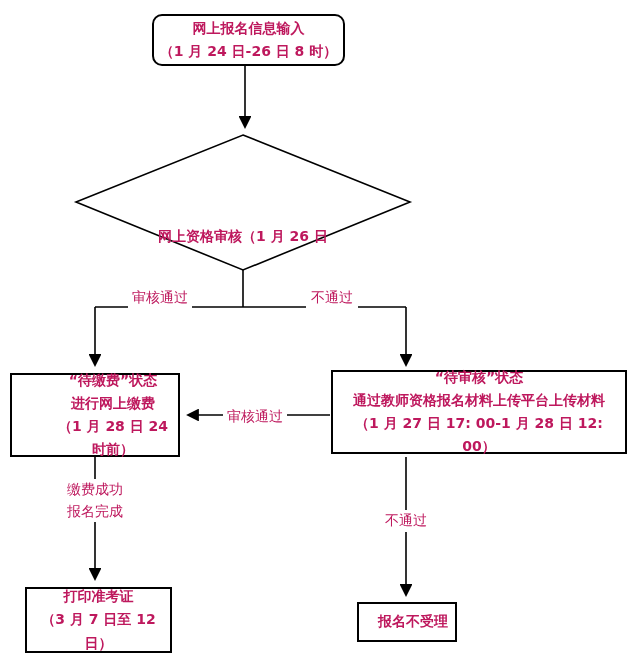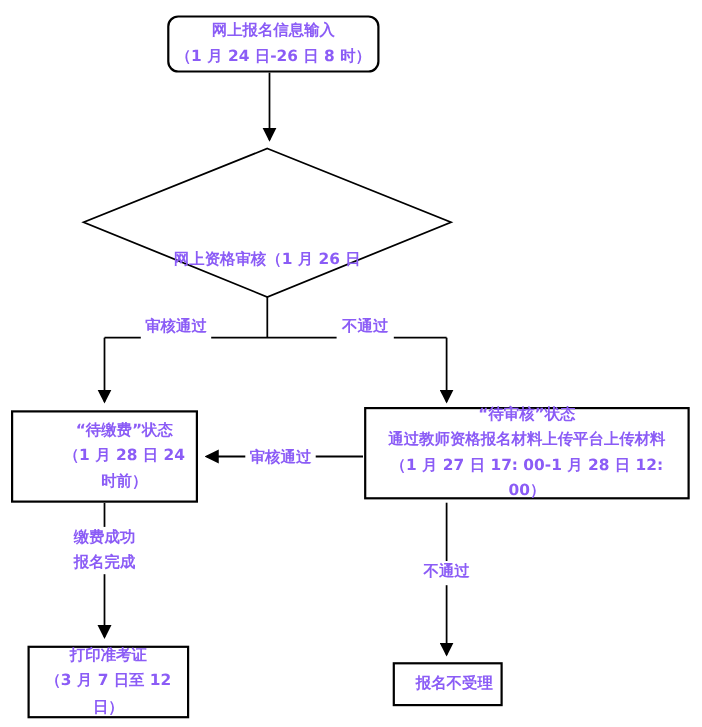--- a/index.html
+++ b/index.html
@@ -3,42 +3,42 @@
 <meta charset="utf-8">
 <style>
   * { box-sizing: border-box; }
   html, body { margin: 0; padding: 0; background: #ffffff; }
   #stage {
     position: relative;
     width: 638px;
     height: 661px;
     background: #ffffff;
     font-family: "DejaVu Sans", "Liberation Sans", sans-serif;
-    color: #8b5cf6;
+    color: #be185d;
     overflow: hidden;
   }
   .connectors { position: absolute; left: 0; top: 0; }
   .node {
     position: absolute;
     display: flex;
     flex-direction: column;
     align-items: center;
     justify-content: center;
     border: 2px solid #000;
     background: #fff;
     font-weight: 700;
     font-size: 14px;
     line-height: 1.65;
     text-align: center;
     padding: 2px 4px;
   }
   .node.rounded { border-radius: 10px; }
   .flow-label {
     position: absolute;
-    font-weight: 700;
+    font-weight: 400;
     font-size: 14px;
     line-height: 1.55;
     text-align: center;
     background: #fff;
     padding: 0 2px;
   }
   .diamond-label {
     position: absolute;
     font-weight: 700;
     font-size: 14px;
@@ -83,20 +83,21 @@
 
   <div class="diamond-label" style="left:113px; top:176px; width:260px;margin-top:48px;">
     <div>网上资格审核（1 月 26 日</div>
   </div>
 
   <div class="flow-label" style="left:128px; top:287px; width:64px;">审核通过</div>
   <div class="flow-label" style="left:306px; top:287px; width:52px;">不通过</div>
 
   <div class="node" style="left:10px; top:373px; width:170px; height:84px;padding-left:40px;">
     <div>“待缴费”状态</div>
+    <div>进行网上缴费</div>
     <div>（1 月 28 日 24 时前）</div>
   </div>
 
   <div class="node" style="left:331px; top:370px; width:296px; height:84px;">
     <div>“待审核”状态</div>
     <div>通过教师资格报名材料上传平台上传材料</div>
     <div>（1 月 27 日 17: 00-1 月 28 日 12: 00）</div>
   </div>
 
   <div class="flow-label" style="left:223px; top:406px; width:64px;">审核通过</div>

